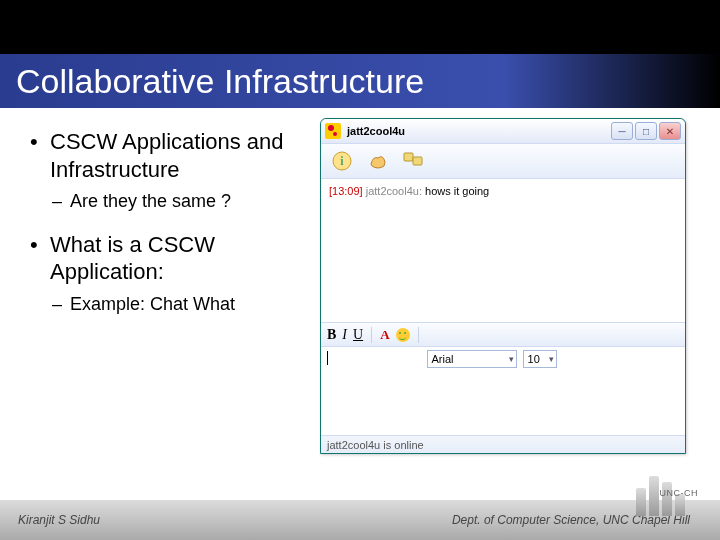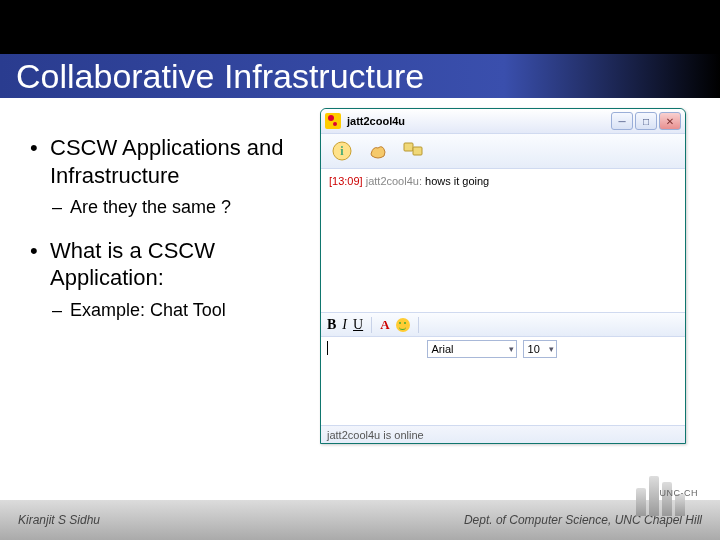--- a/index.html
+++ b/index.html
@@ -1,21 +1,21 @@
 <!DOCTYPE html>
 <html><head>
 <meta charset="utf-8">
 <style>
   * { box-sizing: border-box; margin: 0; padding: 0; }
   body { width: 720px; height: 540px; font-family: Arial, sans-serif; background: #fff; overflow: hidden; position: relative; }
   .top-bar { height: 54px; background: #000; }
-  .title-bar { height: 44px; background: linear-gradient(to right, #2a3c8f 0%, #3a4fad 70%, #000 100%); display: flex; align-items: center; padding-left: 16px; }
+  .title-bar { height: 54px; background: linear-gradient(to right, #2a3c8f 0%, #3a4fad 70%, #000 100%); display: flex; align-items: center; padding-left: 16px; }
   .title-bar h1 { color: #fff; font-size: 34px; font-weight: normal; font-family: Arial, sans-serif; }
   .content { display: flex; height: 392px; }
-  .bullets { width: 320px; padding: 36px 10px 0 30px; font-family: Arial, sans-serif; }
+  .bullets { width: 320px; padding: 20px 10px 0 30px; font-family: Arial, sans-serif; }
   .bullets ul { list-style: none; }
   .bullets .l1 { font-size: 22px; color: #000; margin-bottom: 8px; position: relative; padding-left: 20px; line-height: 1.25; }
   .bullets .l1::before { content: "•"; position: absolute; left: 0; }
   .bullets .l2 { font-size: 18px; color: #000; margin: 6px 0 18px 0; position: relative; padding-left: 40px; line-height: 1.2; }
   .bullets .l2::before { content: "–"; position: absolute; left: 22px; }
   .chat-wrap { flex: 1; padding: 10px 20px 0 0; }
   .chat-window { width: 366px; border: 1px solid #0f766e; border-radius: 6px 6px 0 0; background: #fff; font-family: Tahoma, sans-serif; font-size: 11px; box-shadow: 1px 1px 3px rgba(0,0,0,0.2); }
   .wtitle { height: 24px; background: linear-gradient(#fff, #e3e9f8); display: flex; align-items: center; padding: 0 4px; border-radius: 6px 6px 0 0; }
   .wtitle .runner { width: 16px; height: 16px; background: #ffcc00; border-radius: 2px; margin-right: 6px; position: relative; }
   .wtitle .runner::after { content: ""; position: absolute; left: 3px; top: 2px; width: 6px; height: 6px; border-radius: 50%; background: #d03; box-shadow: 4px 6px 0 -1px #d03; }
@@ -56,21 +56,21 @@
 <div class="title-bar">
   <h1>Collaborative Infrastructure</h1>
 </div>
 
 <div class="content">
   <div class="bullets">
     <ul>
       <li class="l1">CSCW Applications and Infrastructure</li>
       <li class="l2">Are they the same ?</li>
       <li class="l1">What is a CSCW Application:</li>
-      <li class="l2">Example: Chat Tool</li>
+      <li class="l2">Example: Chat What</li>
     </ul>
   </div>
 
   <div class="chat-wrap">
     <div class="chat-window">
       <div class="wtitle">
         <div class="runner"></div>
         <div class="ttext">jatt2cool4u</div>
         <div class="wbtns">
           <div class="wbtn">─</div>
@@ -120,21 +120,21 @@
           </div>
       </div>
       <div class="input-area"><span class="cursor"></span></div>
       <div class="status">jatt2cool4u is online</div>
     </div>
   </div>
 </div>
 
 <div class="footer">
   <span>Kiranjit S Sidhu</span>
-  <span style="">Dept. of Computer Science, UNC Chapel Hill</span>
+  <span style="margin-right:12px">Dept. of Computer Science, UNC Chapel Hill</span>
 </div>
 <div class="footer" style="background:none;pointer-events:none">
   <div class="logo">
     <div class="col c1"></div>
       <div class="col c2"></div>
       <div class="col c3"></div>
       <div class="col c4"></div>
   </div>
   <div class="logotxt">UNC-CH</div>
 </div>

